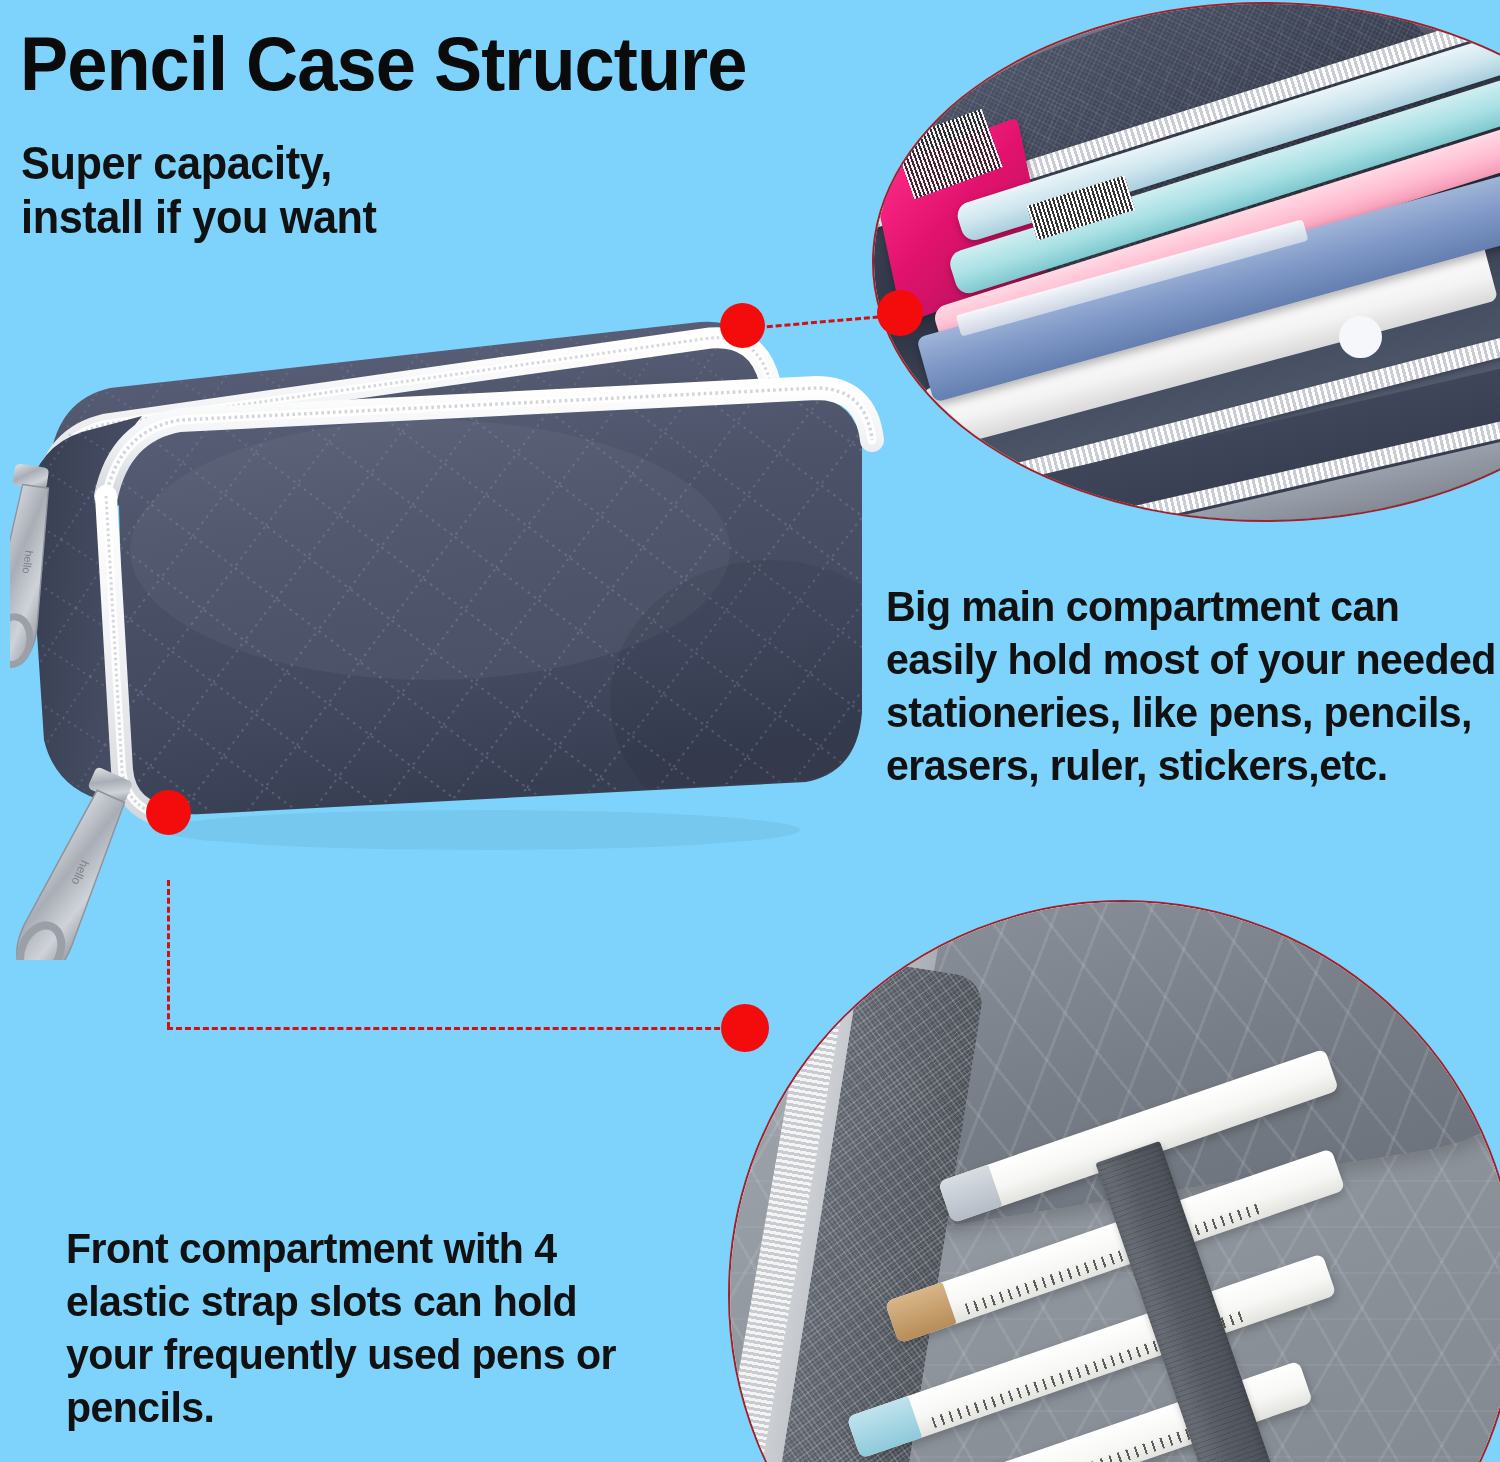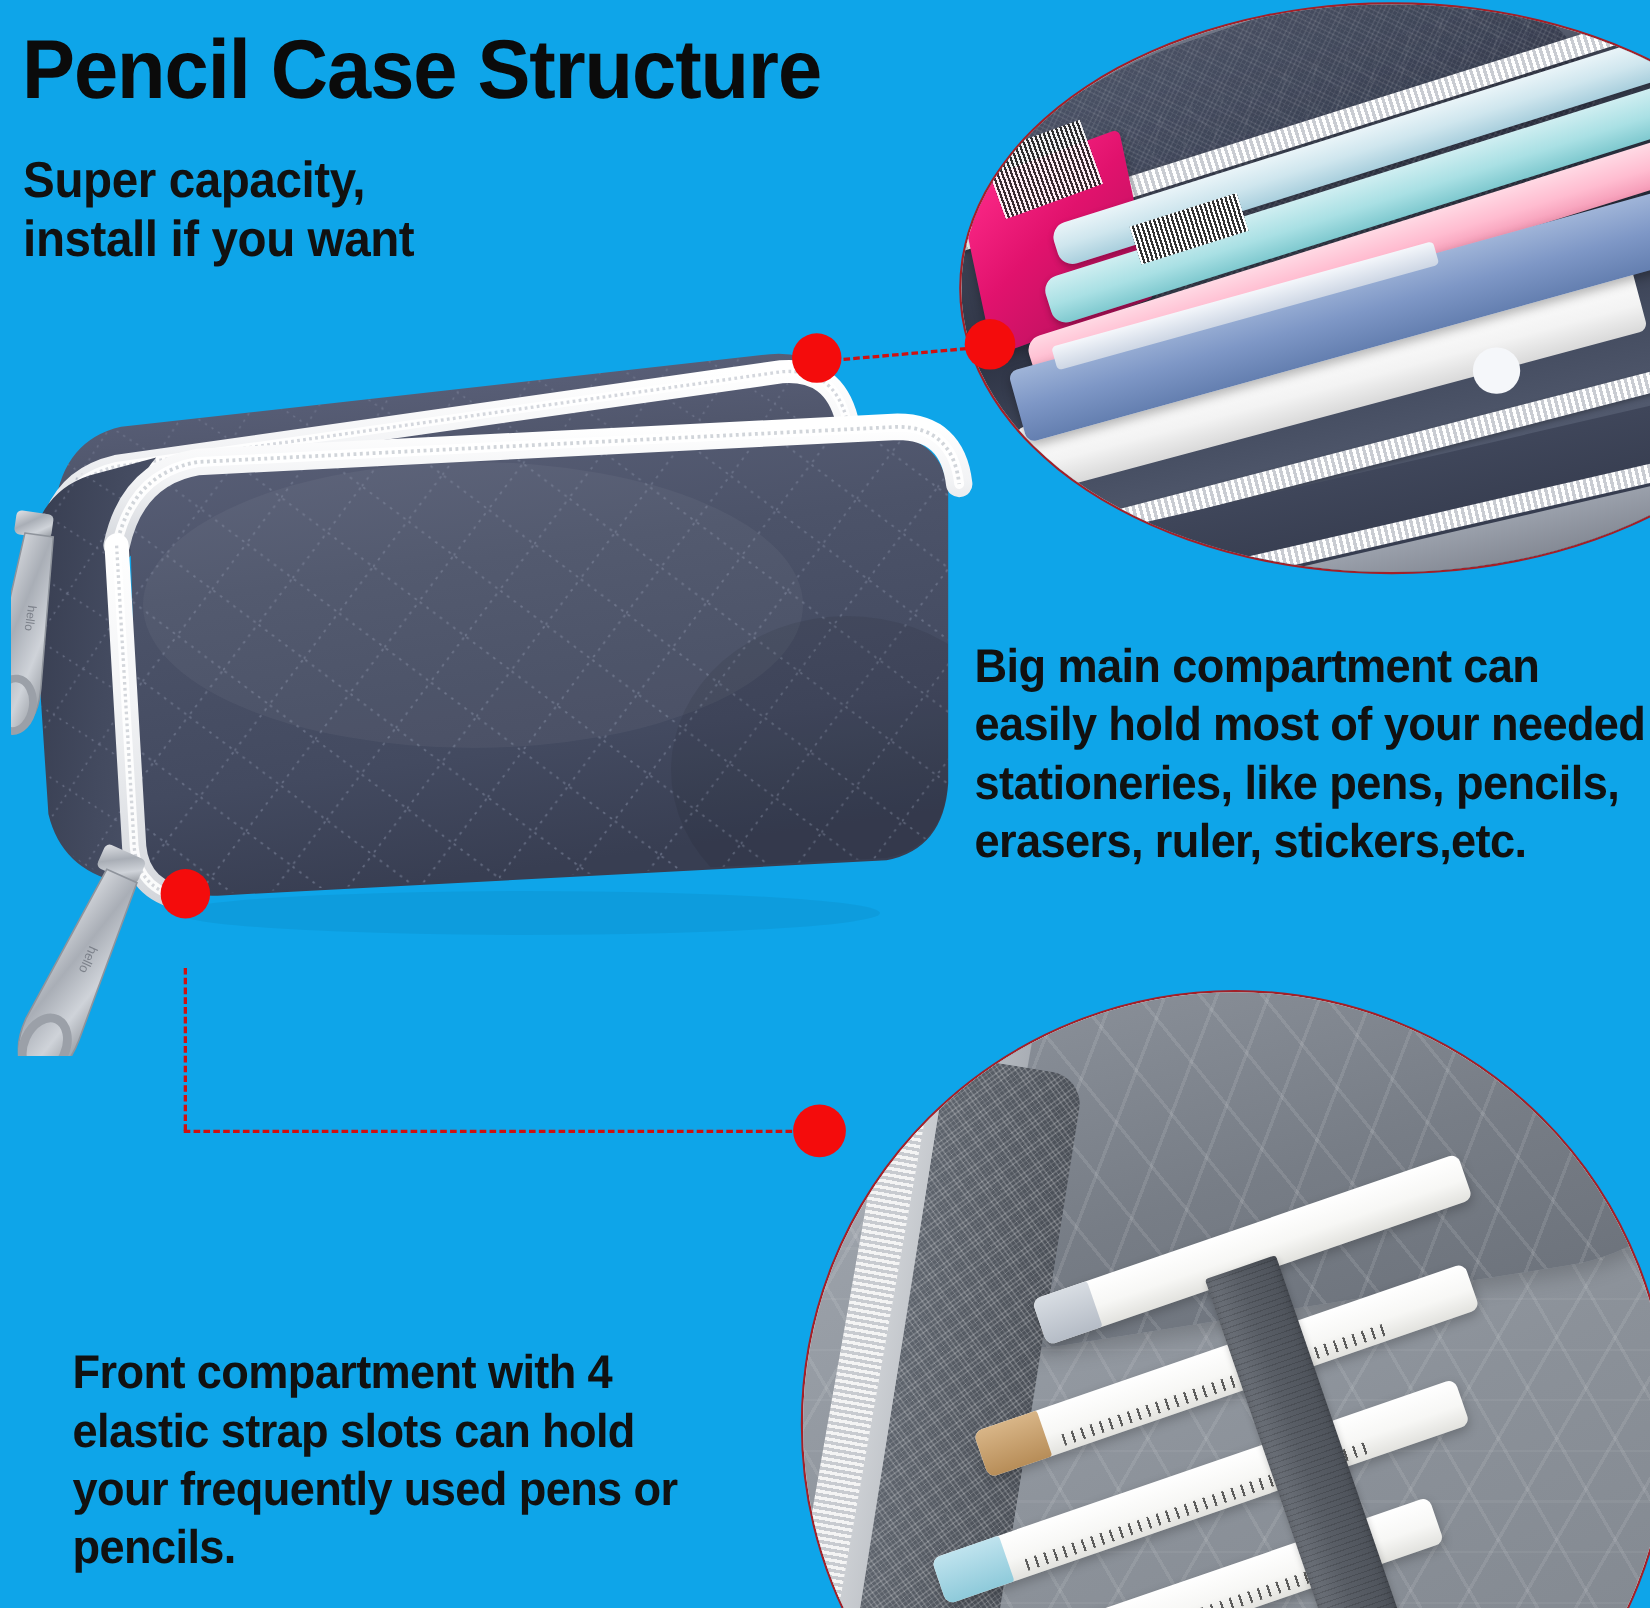--- a/index.html
+++ b/index.html
@@ -2,21 +2,21 @@
 <html><head>
 <meta charset="utf-8">
 <style>
   * { box-sizing: border-box; margin: 0; padding: 0; }
   html, body {
     width: 1500px; height: 1462px;
     background: #ffffff;
     font-family: "Liberation Sans", sans-serif;
     overflow: hidden;
   }
-  .page { position: relative; width: 1500px; height: 1462px; background: #0ea5e9; }
+  .page { position: relative; width: 1500px; height: 1462px; background: #7dd3fc; }
 
   
   .title {
     position: absolute; left: 20px; top: 26px;
     font-size: 76px; font-weight: bold; color: #0b0b0b;
     letter-spacing: -1.0px; line-height: 1.0;
     transform: scaleX(0.95); transform-origin: left top;
     white-space: nowrap;
   }
   .subtitle {

